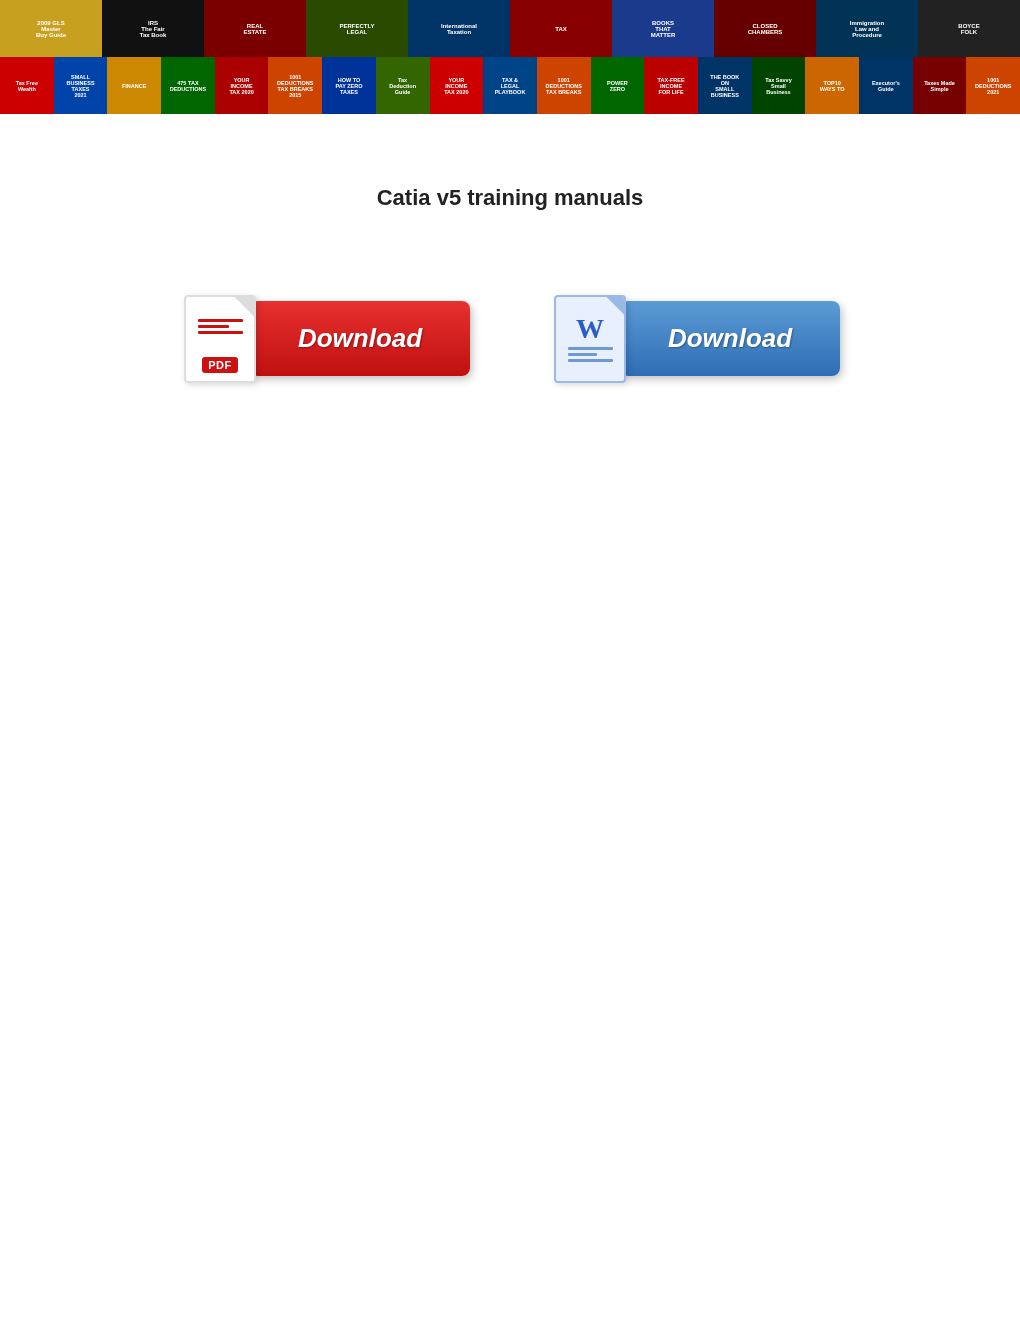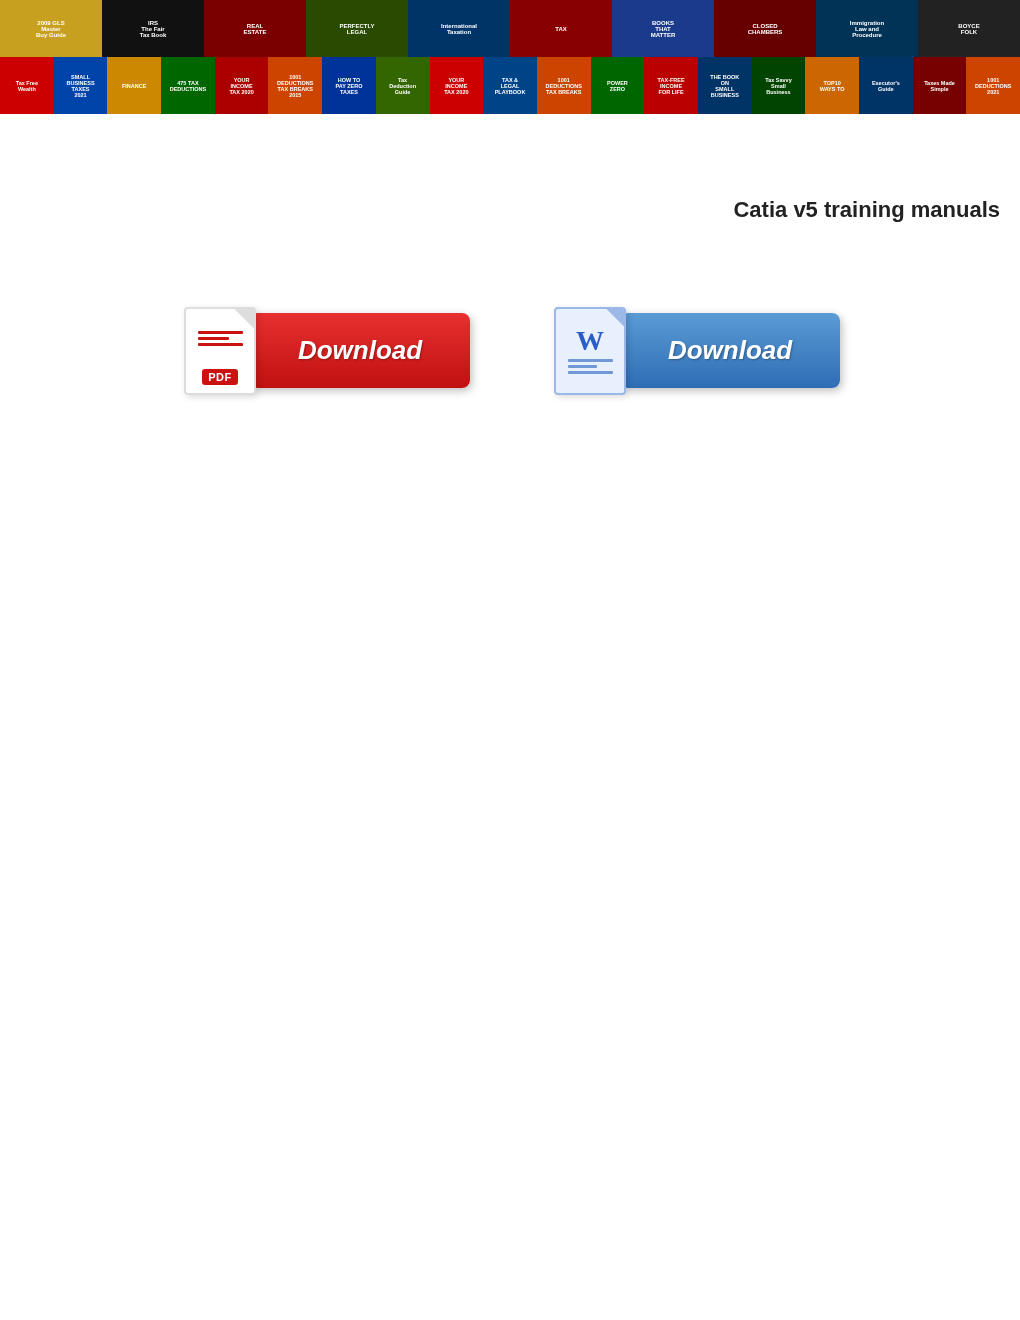--- a/index.html
+++ b/index.html
@@ -42,24 +42,24 @@
       font-weight: bold;
       text-align: center;
       overflow: hidden;
       padding: 2px;
       color: white;
     }
 
     
     .page-content {
       width: 100%;
-      padding: 52px 20px;
-      display: flex;
-      flex-direction: column;
-      align-items: flex-end;
+      padding: 40px 20px;
+      display: flex;
+      flex-direction: column;
+      align-items: center;
     }
 
     .page-title {
       font-size: 22px;
       font-weight: bold;
       color: #222;
       text-align: center;
       margin-bottom: 60px;
       margin-top: 30px;
     }

